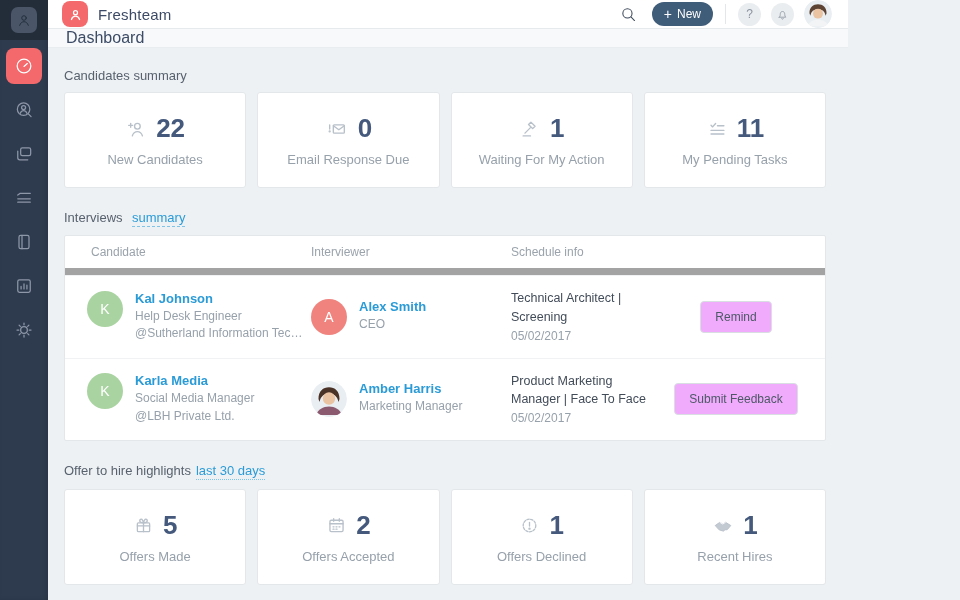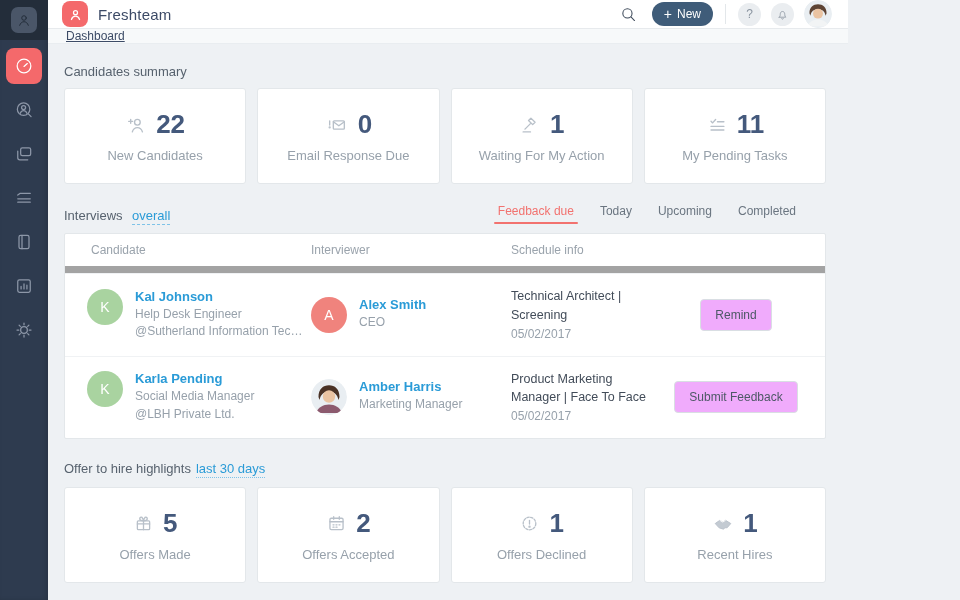--- a/index.html
+++ b/index.html
@@ -27,21 +27,21 @@
   .brand-name { font-size:15px; color:#3c4a66; font-weight:500; letter-spacing:.2px; }
   .topbar-right { display:flex; align-items:center; gap:10px; }
   .search-btn { width:26px; height:26px; display:flex; align-items:center; justify-content:center; cursor:pointer; }
   .new-btn { background:#3f5c79; color:#fff; border:none; border-radius:12px; height:24px; padding:0 12px; font-size:12px; font-family:inherit; display:flex; align-items:center; gap:5px; cursor:pointer; }
   .new-btn .plus { font-size:14px; line-height:1; }
   .top-divider { width:1px; height:20px; background:#e3e7ea; margin:0 2px; }
   .round-btn { width:23px; height:23px; border-radius:50%; background:#eaedf0; color:#8b95a0; font-size:12px; display:flex; align-items:center; justify-content:center; cursor:pointer; border:none; font-family:inherit; }
   .avatar-top { width:28px; height:28px; border-radius:50%; overflow:hidden; cursor:pointer; }
 
   .breadcrumb-bar { height:38px; background:#f7f9fa; border-bottom:1px solid #e9edf0; display:flex; align-items:center; padding-left:18px; }
-  .breadcrumb { font-size:12px; color:#3c4b66; font-weight:500;text-decoration:underline; }
+  .breadcrumb { font-size:16px; color:#3c4b66; font-weight:500; }
 
   
   .content { flex:1; padding:20px 22px 12px 16px; }
   .section-title-row { display:flex; align-items:baseline; margin-bottom:9px; }
   .section-title { font-size:13px; color:#57626e; }
   .filter-link { font-size:13px; color:#2a9bd7; margin-left:5px; cursor:pointer; border-bottom:1px dashed #7fc3e8; padding-bottom:1px; }
   .filter-link.dotted { border-bottom-style:dotted; }
 
   .card-row { display:flex; gap:11px; margin-bottom:20px; }
   .stat-card { flex:1; background:#fff; border:1px solid #e3e7ea; border-radius:3px; height:96px; display:flex; flex-direction:column; align-items:center; justify-content:center; }
@@ -240,27 +240,21 @@
             </svg>
             <span class="stat-value">11</span>
           </div>
           <span class="stat-label">My Pending Tasks</span>
         </div>
       </div>
 
       <div class="interviews-head">
         <div>
           <span class="section-title">Interviews</span>
-          <span class="filter-link">overall</span>
-        </div>
-        <div class="tabs">
-          <span class="tab active">Feedback due</span>
-          <span class="tab">Today</span>
-          <span class="tab">Upcoming</span>
-          <span class="tab">Completed</span>
+          <span class="filter-link">summary</span>
         </div>
       </div>
 
       <div class="table">
         <div class="t-head">
           <span class="th">Candidate</span>
           <span class="th">Interviewer</span>
           <span class="th">Schedule info</span>
           <span class="th"></span>
         </div>
@@ -287,21 +281,21 @@
           </div>
           <div class="action-cell">
             <button class="action-btn">Remind</button>
           </div>
         </div>
 
         <div class="t-row">
           <div class="person-cell">
             <div class="avatar avatar-green">K</div>
             <div>
-              <div class="p-name">Karla Pending</div>
+              <div class="p-name">Karla Media</div>
               <div class="p-sub">Social Media Manager</div>
               <div class="p-sub trunc">@LBH Private Ltd.</div>
             </div>
           </div>
           <div class="person-cell" style="padding-left:0">
             <div class="avatar">
               <svg width="36" height="36" viewBox="0 0 36 36">
                 <circle cx="18" cy="18" r="18" fill="#e9eef2"></circle>
                 <path d="M7.5 18c0-8 4.6-11.8 10.5-11.8S28.5 10 28.5 18l-1 3c-1.2-5.6-4.2-8.2-9.5-8.2S9.7 15.4 8.5 21z" fill="#4a3226"></path>
                 <circle cx="18" cy="17.5" r="6.2" fill="#eac3a2"></circle>

